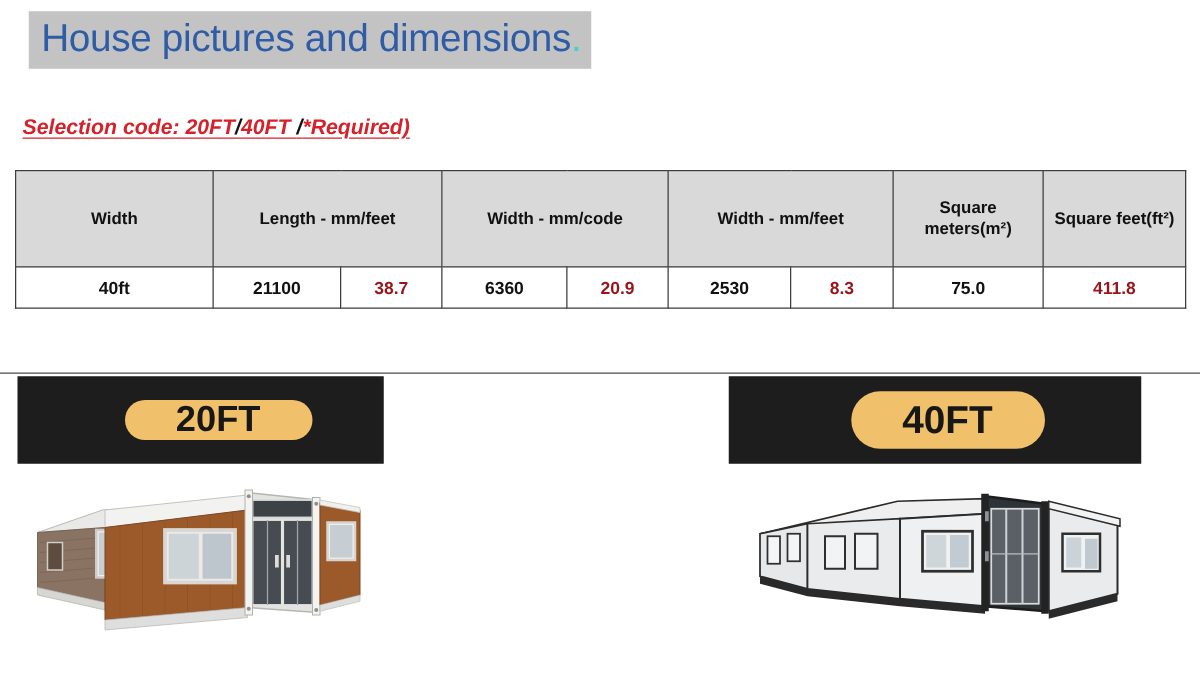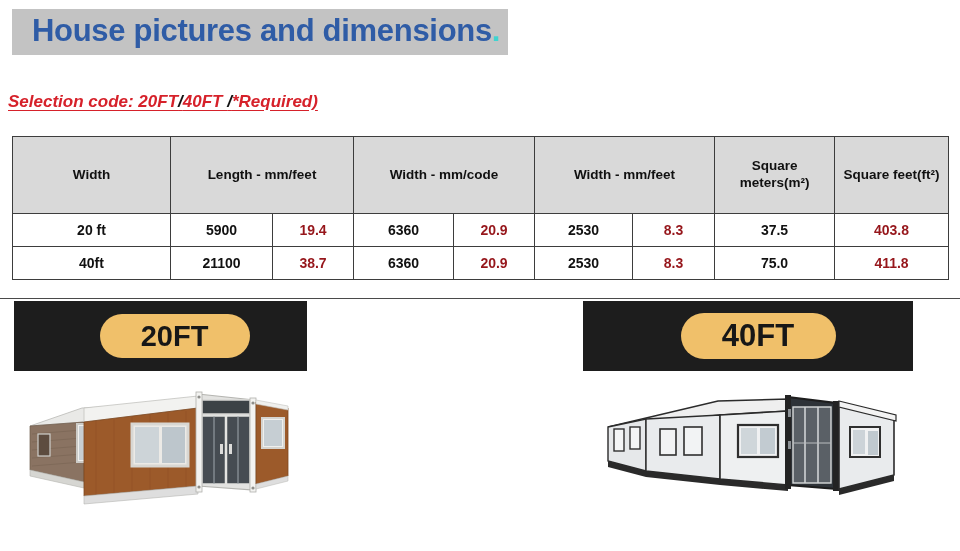--- a/index.html
+++ b/index.html
@@ -19,34 +19,35 @@
   .title-wrap {
     position: absolute;
     left: 12px;
     top: 9px;
   }
   .title-text {
     display: inline-block;
     background: #c3c3c3;
     color: #2f5ca6;
     font-size: 31px;
-    font-weight: bold;
+    font-weight: normal;
     letter-spacing: -0.3px;
-    padding: 4px 8px 6px 20px;
+    padding: 4px 8px 6px 10px;
     line-height: 1.15;
     white-space: nowrap;
+    margin-left: 11px;
   }
   .title-dot {
     color: #3fd3d0;
   }
 
   
   .subtitle {
     position: absolute;
-    left: 8px;
+    left: 18px;
     top: 92px;
     font-size: 17px;
     font-weight: bold;
     font-style: italic;
     color: #d6212a;
     text-decoration: underline;
     text-underline-offset: 3px;
     white-space: nowrap;
   }
   .subtitle .sep {
@@ -122,21 +123,21 @@
     border-radius: 999px;
     color: #171717;
     font-weight: bold;
     font-family: "Liberation Sans", sans-serif;
     display: flex;
     align-items: center;
     justify-content: center;
   }
   .banner.b20 .pill {
     width: 150px;
-    height: 44px;
+    height: 32px;
     font-size: 29px;
     margin-left: 28px;
   }
   .banner.b40 .pill {
     width: 155px;
     height: 46px;
     font-size: 31px;
     margin-left: 20px;
   }
 
@@ -191,31 +192,20 @@
       <th colspan="2">Width - mm/feet</th>
       <th>
         <span>Square</span><br>
         <span>meters(m²)</span>
       </th>
       <th>Square feet(ft²)</th>
     </tr>
   </thead>
   <tbody>
     <tr>
-      <td>20 ft</td>
-      <td>5900</td>
-      <td class="red">19.4</td>
-      <td>6360</td>
-      <td class="red">20.9</td>
-      <td>2530</td>
-      <td class="red">8.3</td>
-      <td>37.5</td>
-      <td class="red">403.8</td>
-    </tr>
-    <tr>
       <td>40ft</td>
       <td>21100</td>
       <td class="red">38.7</td>
       <td>6360</td>
       <td class="red">20.9</td>
       <td>2530</td>
       <td class="red">8.3</td>
       <td>75.0</td>
       <td class="red">411.8</td>
     </tr>

